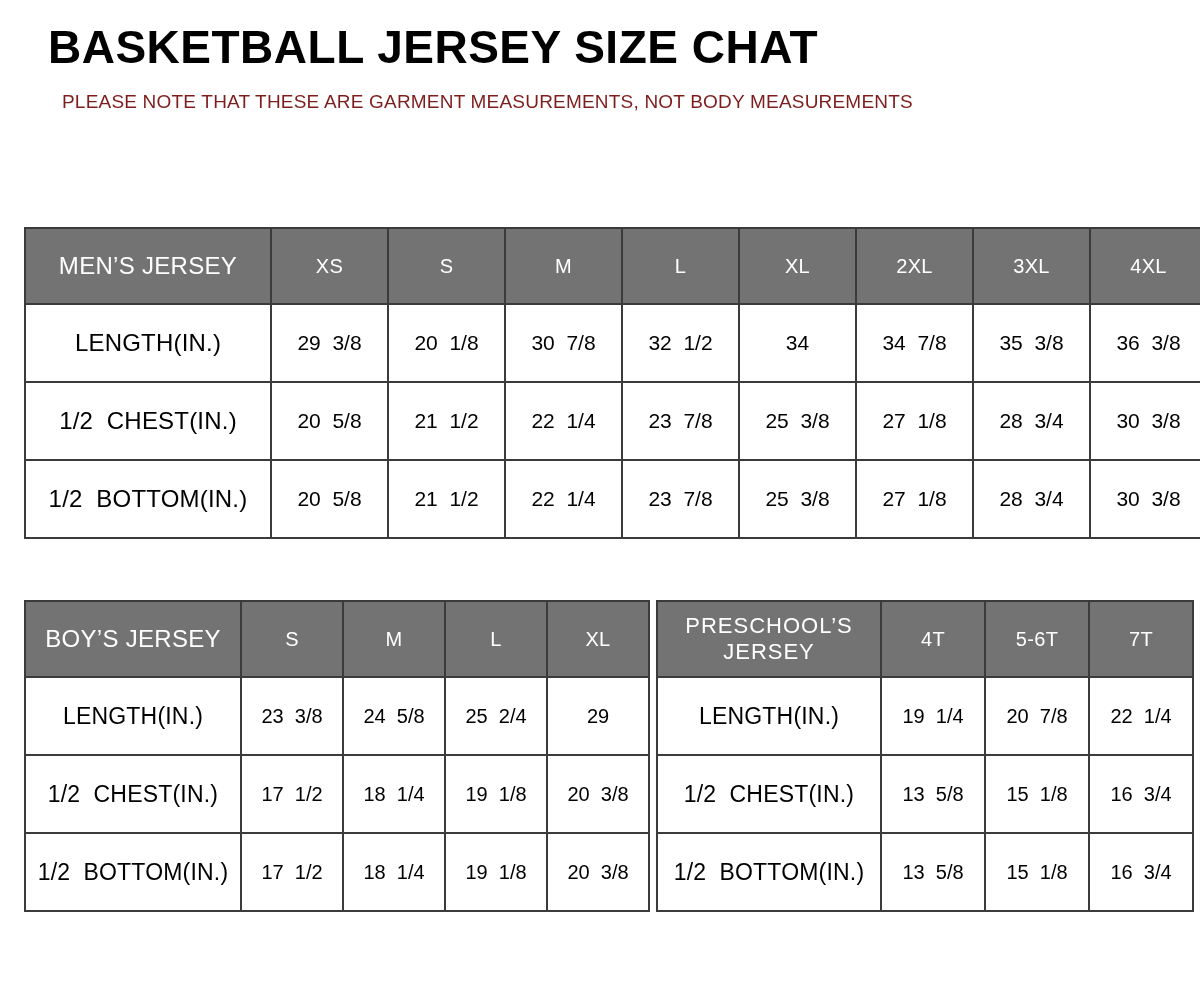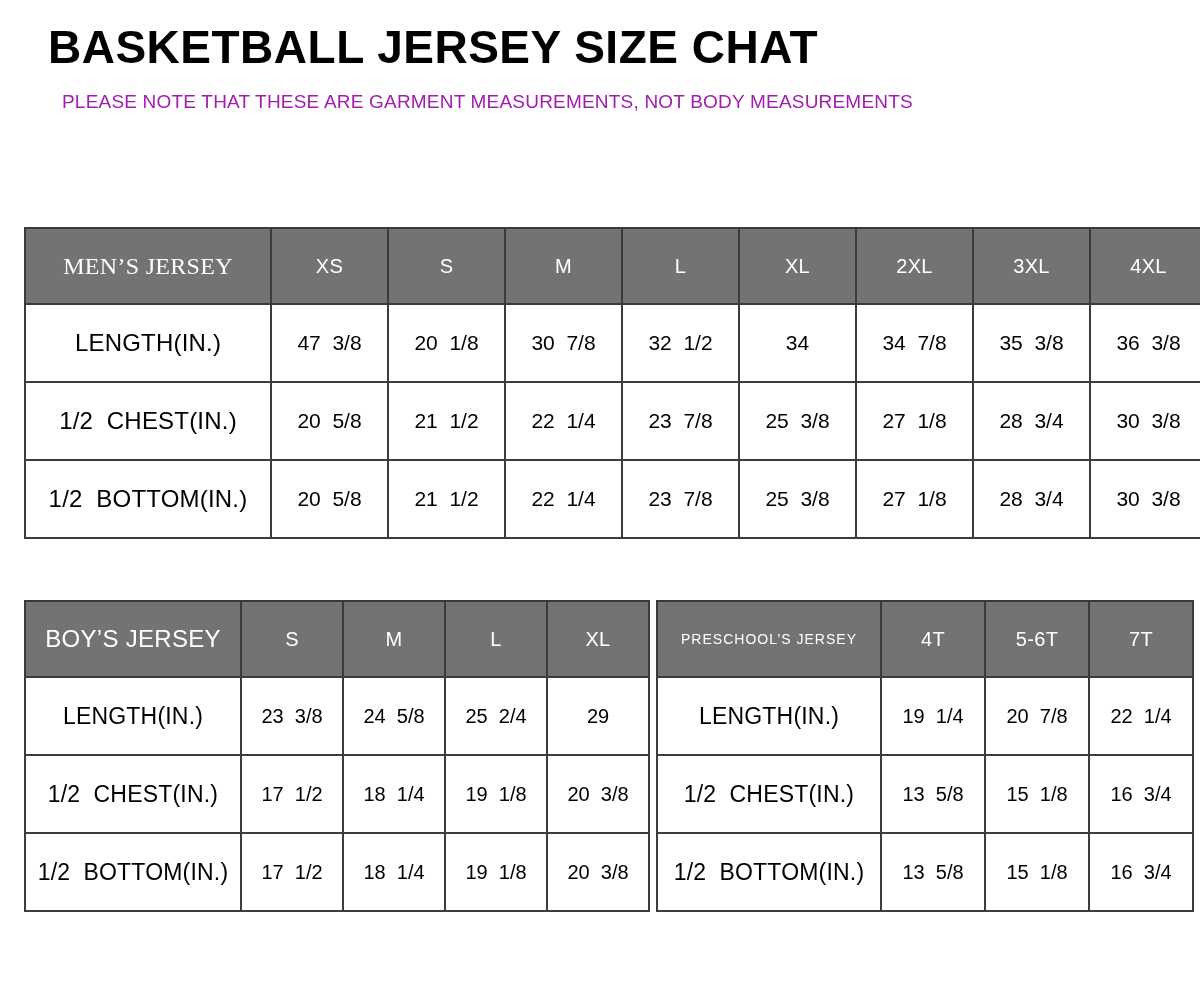--- a/index.html
+++ b/index.html
@@ -26,21 +26,21 @@
     font-size: 46px;
     font-weight: 700;
     letter-spacing: 0.5px;
     line-height: 1.1;
     color: #000;
   }
   .note-top {
     margin: 16px 0 0 38px;
     font-size: 19px;
     font-weight: 500;
-    color: #a21caf;
+    color: #7f1d1d;
     line-height: 1.35;
     max-width: 860px;
     letter-spacing: 0.2px;
   }
   table {
     border-collapse: collapse;
     table-layout: fixed;
   }
   table, th, td {
     border: 2px solid #3b3b3b;
@@ -69,41 +69,41 @@
     text-align: center;
     letter-spacing: 0.2px;
   }
   
   #men-table {
     position: absolute;
     left: 24px;
     top: 205px;
     width: 1152px;
   }
-  #men-table th.lead { width: 242px; font-size: 24px; font-family: Liberation Serif, serif; }
+  #men-table th.lead { width: 242px; font-size: 24px; }
   #men-table th { width: 113px; }
   
   #boys-table {
     position: absolute;
     left: 24px;
     top: 578px;
     width: 612px;
   }
   #boys-table th.lead { width: 212px; font-size: 24px; }
   #boys-table th { width: 98px; }
   #boys-table td.rowhead { font-size: 23px; }
   #boys-table td { font-size: 20px; }
   
   #pre-table {
     position: absolute;
     left: 656px;
     top: 578px;
     width: 520px;
   }
-  #pre-table th.lead { width: 220px; font-size: 14px; letter-spacing: 1px; margin-top: 40px; }
+  #pre-table th.lead { width: 220px; font-size: 22px; letter-spacing: 1px; margin-top: 40px; }
   #pre-table th { width: 100px; }
   #pre-table td.rowhead { font-size: 23px; }
   #pre-table td { font-size: 20px; }
   .note-bottom {
     position: absolute;
     left: 38px;
     top: 858px;
     color: #ff0000;
     font-size: 20px;
     font-weight: 500;
@@ -131,21 +131,21 @@
         <th>L</th>
         <th>XL</th>
         <th>2XL</th>
         <th>3XL</th>
         <th>4XL</th>
       </tr>
     </thead>
     <tbody>
       <tr>
         <td class="rowhead">LENGTH(IN.)</td>
-        <td>47  3/8</td>
+        <td>29  3/8</td>
         <td>20  1/8</td>
         <td>30  7/8</td>
         <td>32  1/2</td>
         <td>34</td>
         <td>34  7/8</td>
         <td>35  3/8</td>
         <td>36  3/8</td>
       </tr>
       <tr>
         <td class="rowhead">1/2  CHEST(IN.)</td>

